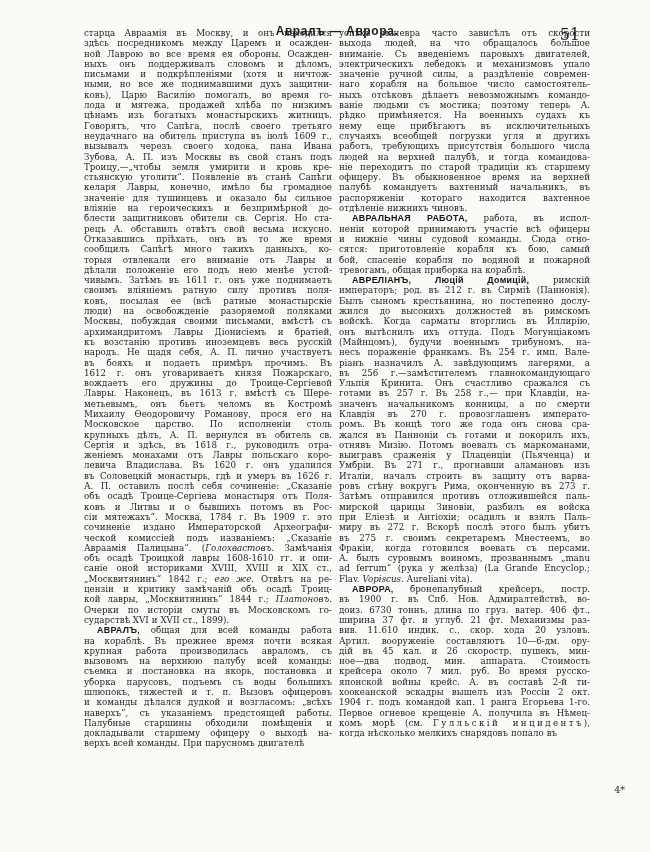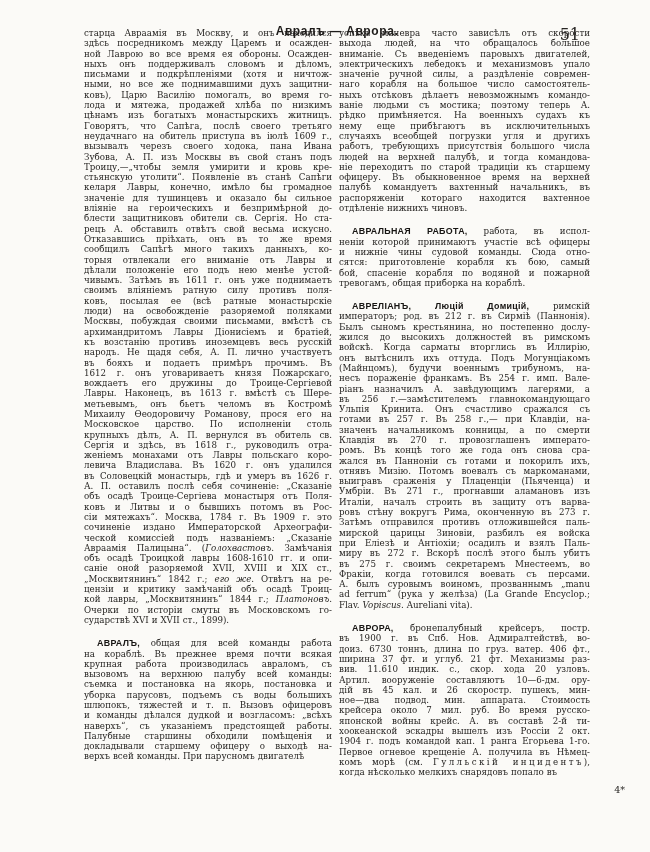--- a/index.html
+++ b/index.html
@@ -28,21 +28,21 @@
 
   .columns {
     position: absolute; top: 28px; left: 84px; width: 506px;
     display: flex; gap: 7px;
   }
   .col { flex: none; }
   .col.left  { width: 248px; }
   .col.right { width: 251px; }
 
   p.para { margin: 0; font-size: 8.7px; line-height: 10.3px; }
-  p.para.entry { margin-top: 13px; }
+  p.para.entry { margin-top: 0; }
 
   .ln {
     display: block;
     height: 10.3px;
     overflow: hidden;
     text-align: justify;
     text-align-last: justify;
     word-spacing: 0.2px;
   }
   .ln.last { text-align-last: left; }
@@ -121,21 +121,21 @@
           <span class="ln">левича Владислава. Въ 1620 г. онъ удалился</span>
           <span class="ln">въ Соловецкій монастырь, гдѣ и умеръ въ 1626 г.</span>
           <span class="ln">А. П. оставилъ послѣ себя сочиненіе: „Сказаніе</span>
           <span class="ln">объ осадѣ Троице-Сергіева монастыря отъ Поля-</span>
           <span class="ln">ковъ и Литвы и о бывшихъ потомъ въ Рос-</span>
           <span class="ln">сіи мятежахъ“. Москва, 1784 г. Въ 1909 г. это</span>
           <span class="ln">сочиненіе издано Императорской Археографи-</span>
           <span class="ln">ческой комиссіей подъ названіемъ: „Сказаніе</span>
           <span class="ln">Авраамія Палицына“. (<i class="it">Голохвастовъ.</i> Замѣчанія</span>
           <span class="ln">объ осадѣ Троицкой лавры 1608-1610 гг. и опи-</span>
-          <span class="ln">саніе оной разоряемой XVII, XVIII и XIX ст.,</span>
+          <span class="ln">саніе оной историками XVIII, XVIII и XIX ст.,</span>
           <span class="ln">„Москвитянинъ“ 1842 г.; <i class="it">его же.</i> Отвѣтъ на ре-</span>
           <span class="ln">цензіи и критику замѣчаній объ осадѣ Троиц-</span>
           <span class="ln">кой лавры, „Москвитянинъ“ 1844 г.; <i class="it">Платоновъ.</i></span>
           <span class="ln">Очерки по исторіи смуты въ Московскомъ го-</span>
           <span class="ln last">сударствѣ XVI и XVII ст., 1899).</span>
         </p>
         <p class="para entry">
           <span class="ln first"><b class="hw">АВРАЛЪ,</b> общая для всей команды работа</span>
           <span class="ln">на кораблѣ. Въ прежнее время почти всякая</span>
           <span class="ln">крупная работа производилась авраломъ, съ</span>

